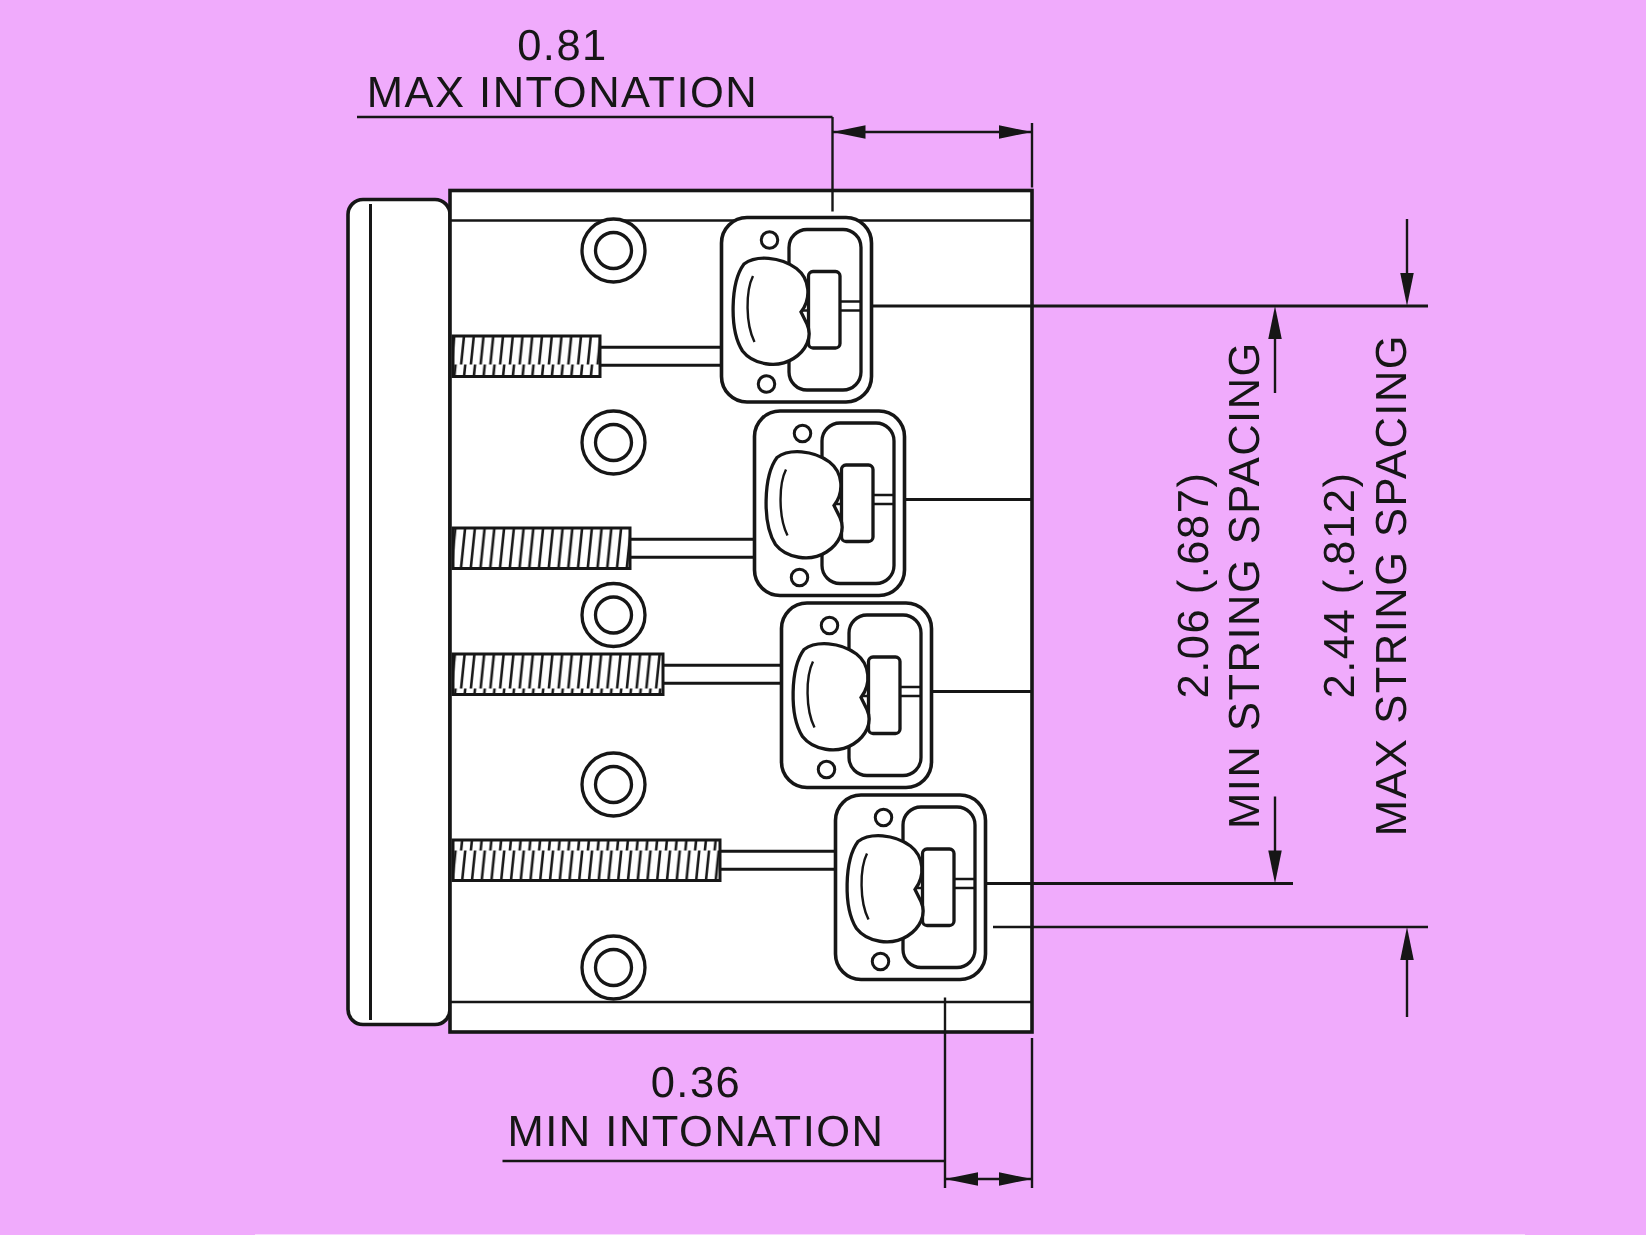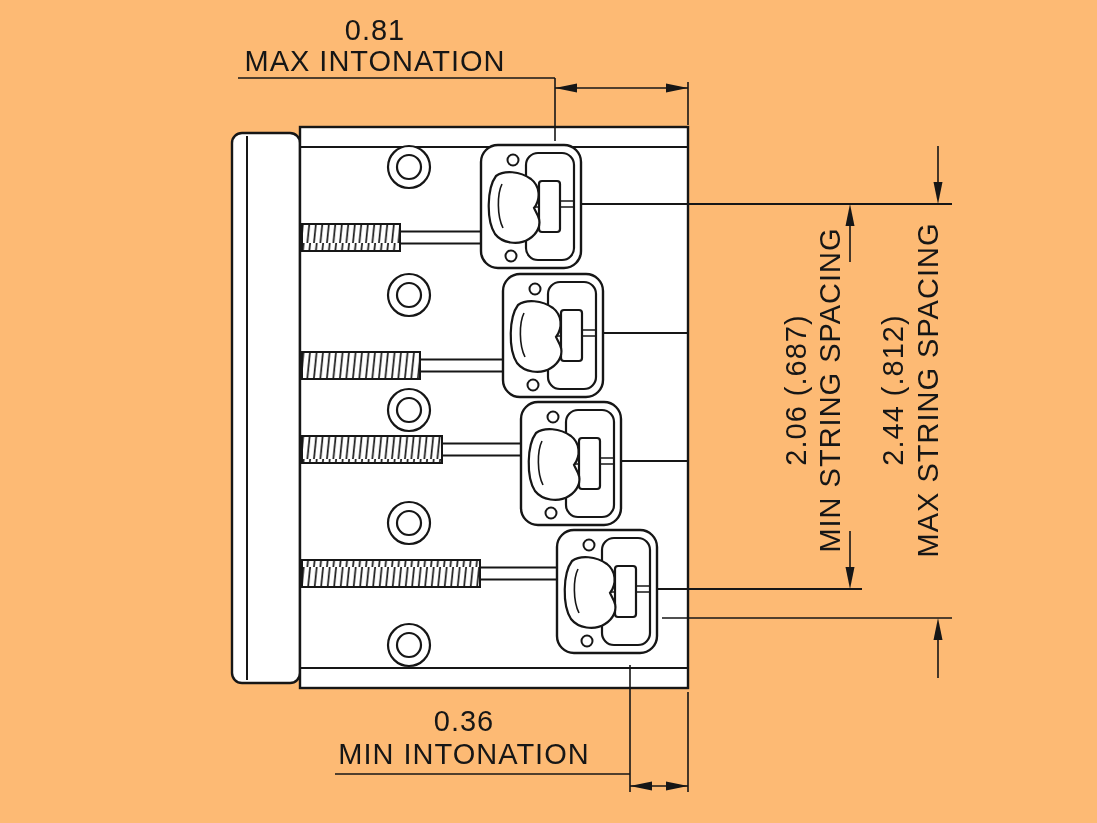--- a/index.html
+++ b/index.html
@@ -4,21 +4,21 @@
 <style>
   html, body {
     margin: 0;
     padding: 0;
     background: #ffffff;
   }
   #stage {
     position: relative;
     width: 1097px;
     height: 823px;
-    background: #fdba74;
+    background: #f0abfc;
     overflow: hidden;
     font-family: "Liberation Sans", sans-serif;
   }
   svg text {
     font-family: "Liberation Sans", sans-serif;
     fill: #161616;
     letter-spacing: 1px;
   }
   .dim-value, .dim-label { font-size: 29px; }
 </style>

